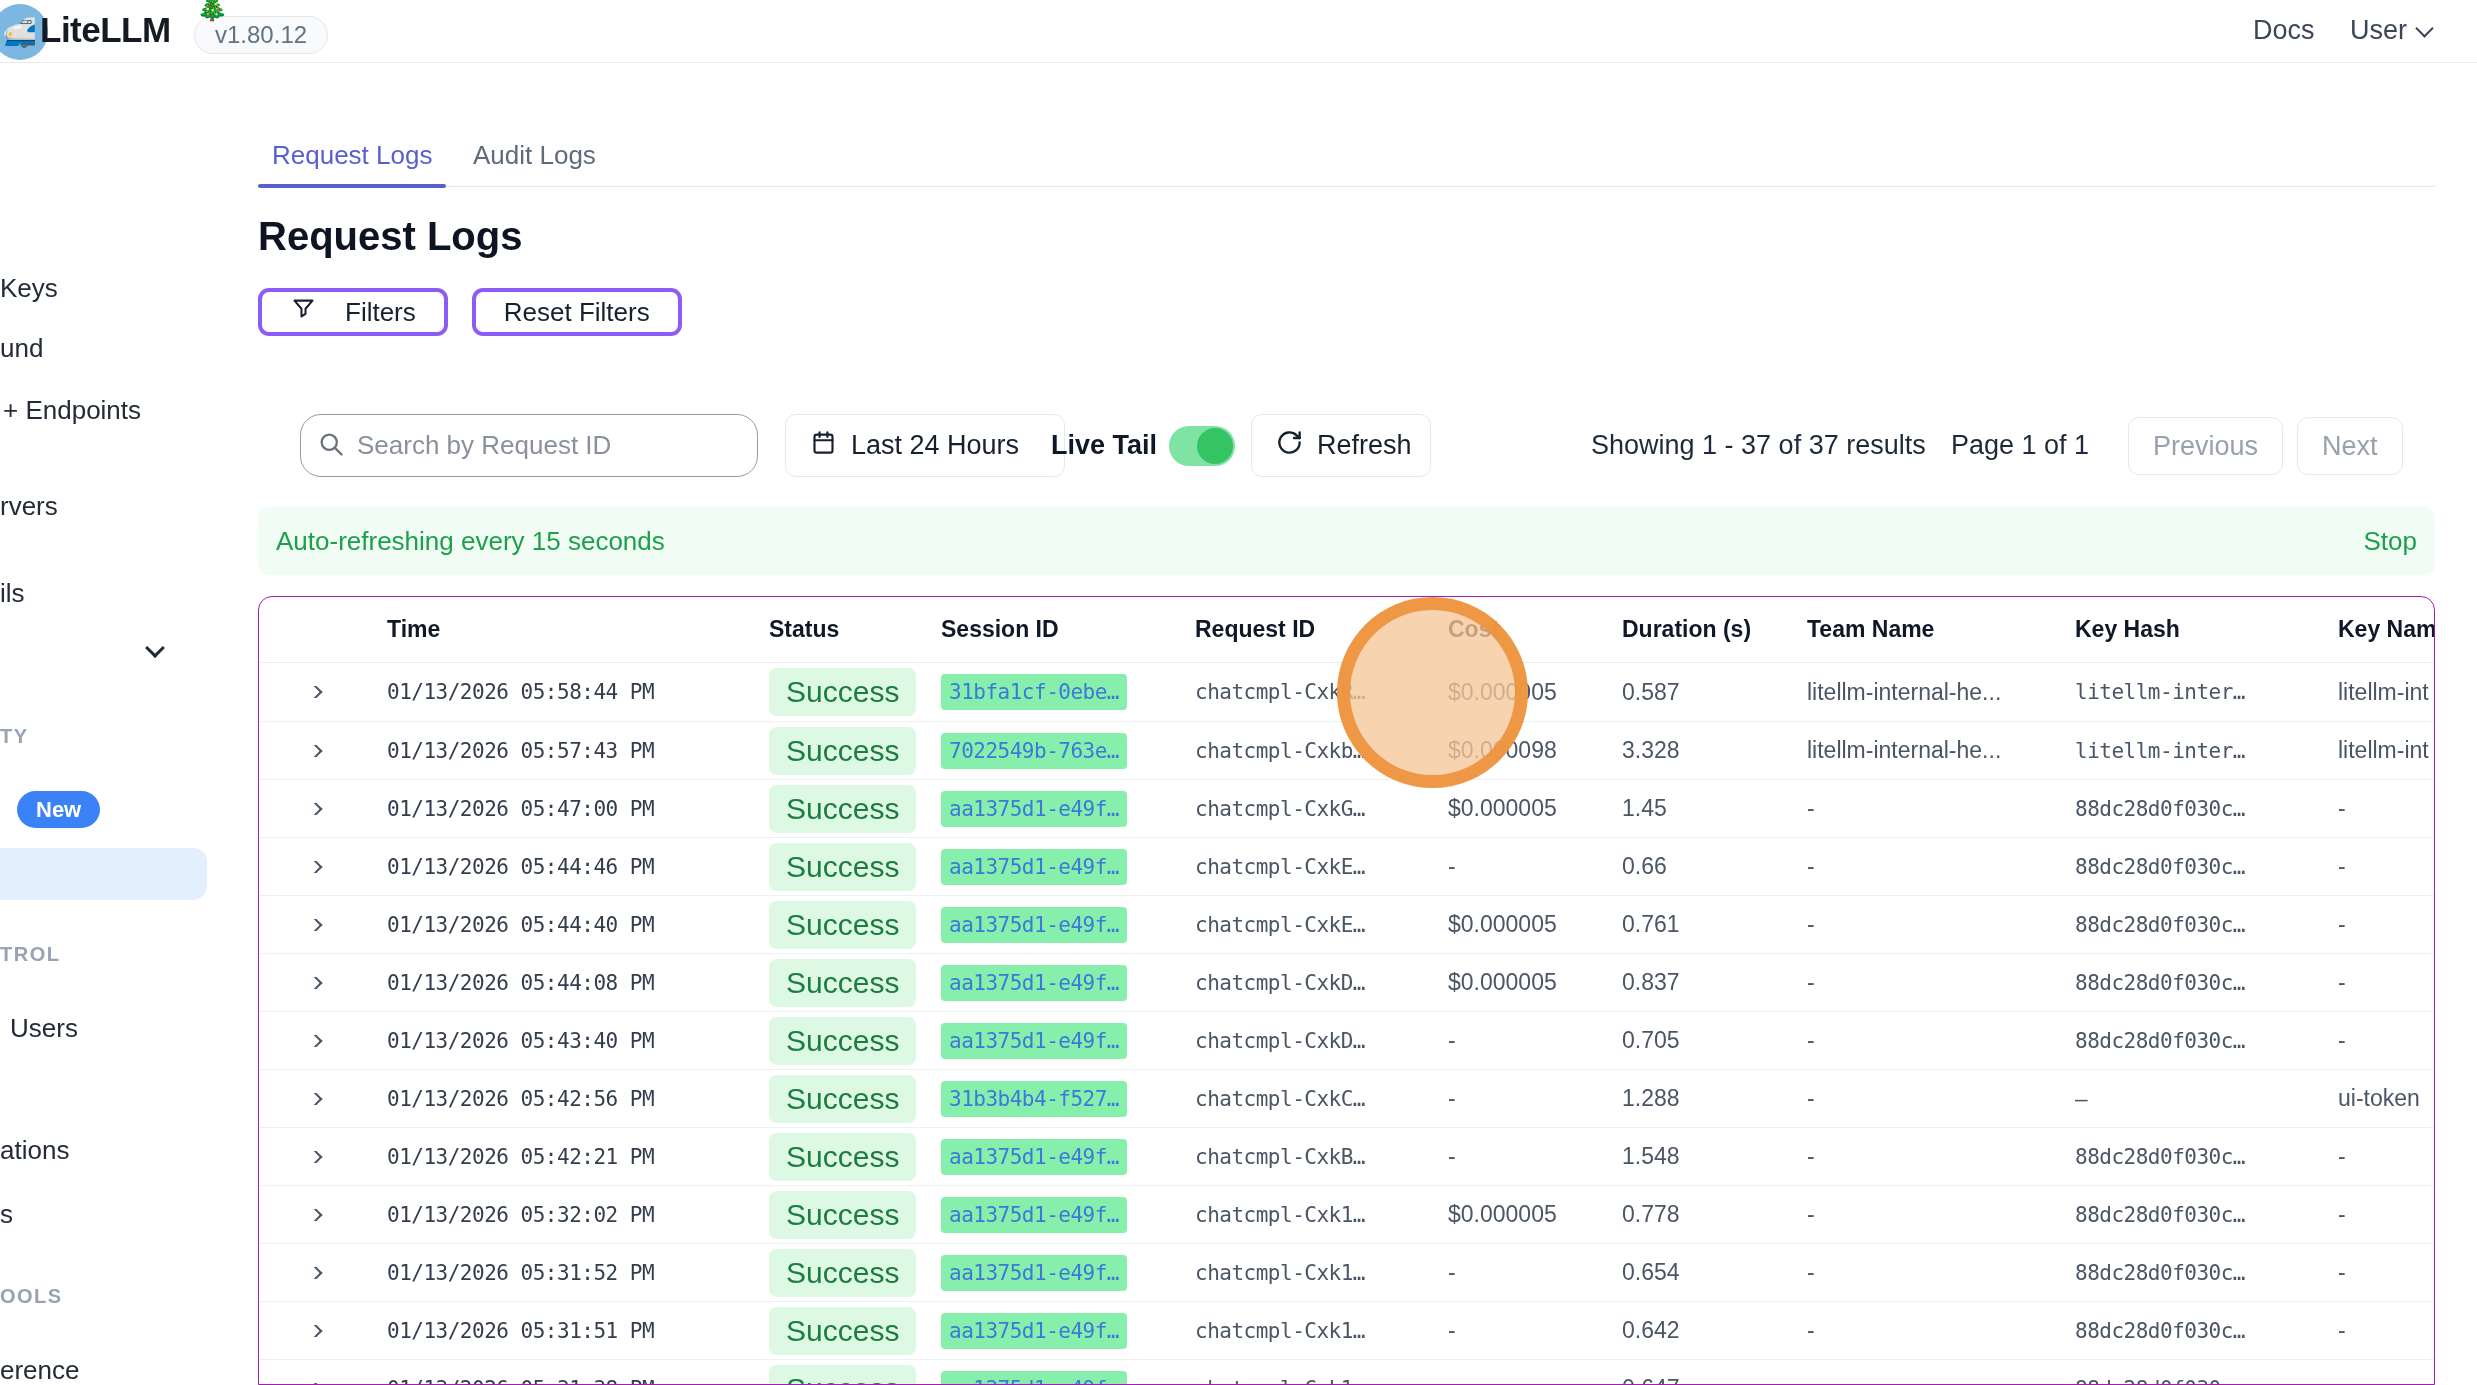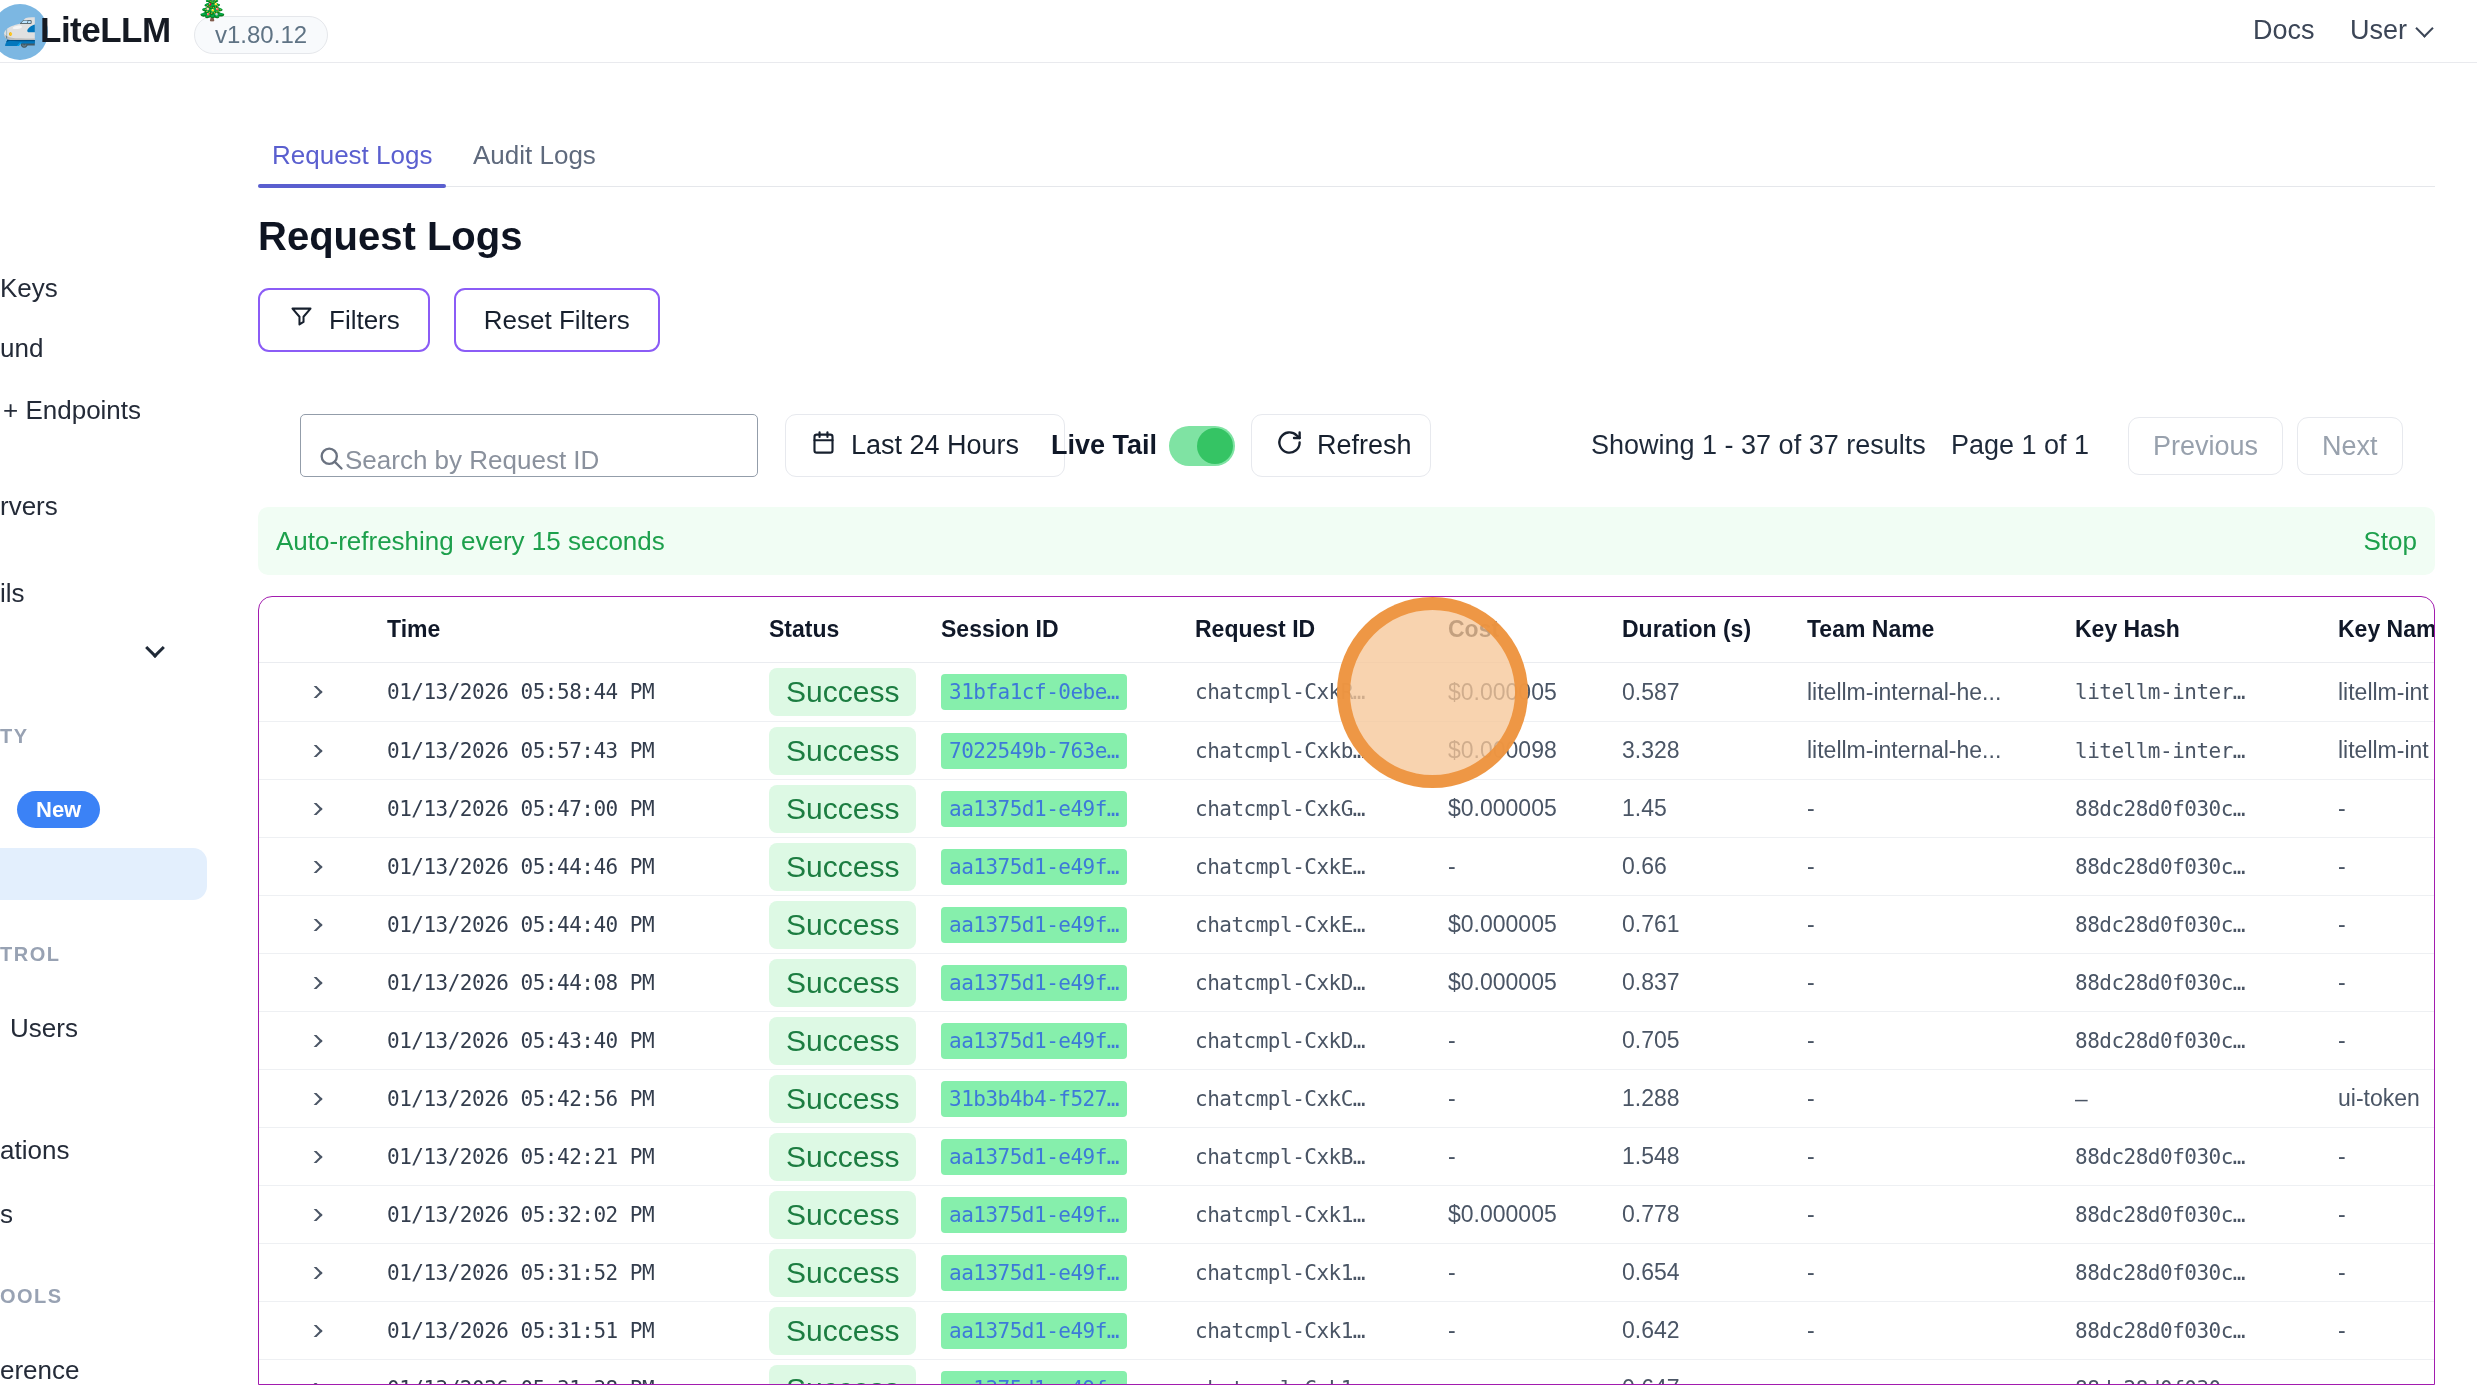--- a/index.html
+++ b/index.html
@@ -35,24 +35,24 @@
 
   
   .tabs { position:absolute; left:258px; top:140px; right:42px; height:47px; border-bottom:1px solid #e5e7eb; z-index:6; }
   .tab { position:absolute; top:0; height:47px; font-size:26px; cursor:pointer; white-space:nowrap; }
   .tab-active { left:14px; color:#5a5fcf; }
   .tab-active::after { content:""; position:absolute; left:-14px; right:-14px; bottom:-1px; height:4px;
     background:#5a5fcf; border-radius:2px; }
   .tab-idle { left:215px; color:#5f6a7d; }
   .page-title { position:absolute; left:258px; top:214px; font-size:40px; font-weight:700; color:#0e1422; z-index:6; }
   .action-row { position:absolute; left:258px; top:288px; display:flex; gap:24px; z-index:6; }
-  .btn { display:inline-flex; align-items:center; gap:14px; height:64px; padding:0 28px; background:#fff;
-    border:2px solid #8b5cf6; border-radius:11px; font-size:26px; color:#17202e; cursor:pointer; white-space:nowrap; }
+  .btn { display:inline-flex; align-items:center; gap:28px; height:48px; padding:0 28px; background:#fff;
+    border:4px solid #8b5cf6; border-radius:11px; font-size:26px; color:#17202e; cursor:pointer; white-space:nowrap; }
   .search-wrap { position:absolute; left:300px; top:414px; width:458px; height:63px; border:1.6px solid #939daa;
-    border-radius:5px; background:#fff; display:flex; align-items:flex-end; padding:0 16px; }
+    border-radius:21px; background:#fff; display:flex; align-items:center; padding:0 16px; gap:12px; }
   .search-wrap input { border:none; outline:none; font-size:26px; color:#17202e; width:100%;
     font-family:"Liberation Sans", sans-serif; background:transparent; }
   .search-wrap input::placeholder { color:#8a919d; }
   .tb-btn { position:absolute; display:inline-flex; align-items:center; gap:14px; height:63px; padding:0 24px;
     background:#fff; border:1px solid #e7e9ee; border-radius:11px; font-size:27px; color:#17202e; cursor:pointer; white-space:nowrap; }
   .btn-range { left:785px; top:414px; width:280px; }
   .live-tail-label { position:absolute; left:1051px; top:414px; height:63px; line-height:63px; font-size:27px;
     font-weight:600; color:#101828; }
   .toggle { position:absolute; left:1169px; top:426px; width:66px; height:40px; border-radius:20px;
     background:#7fe3a3; cursor:pointer; }

